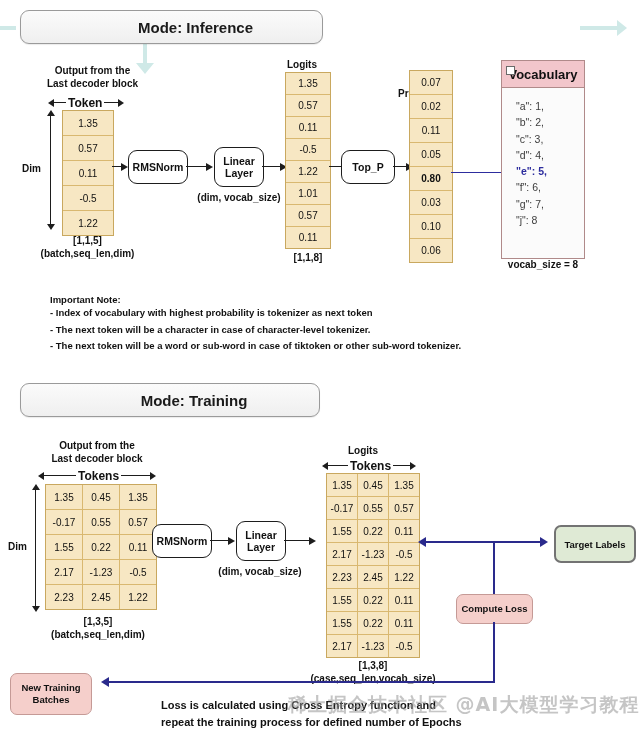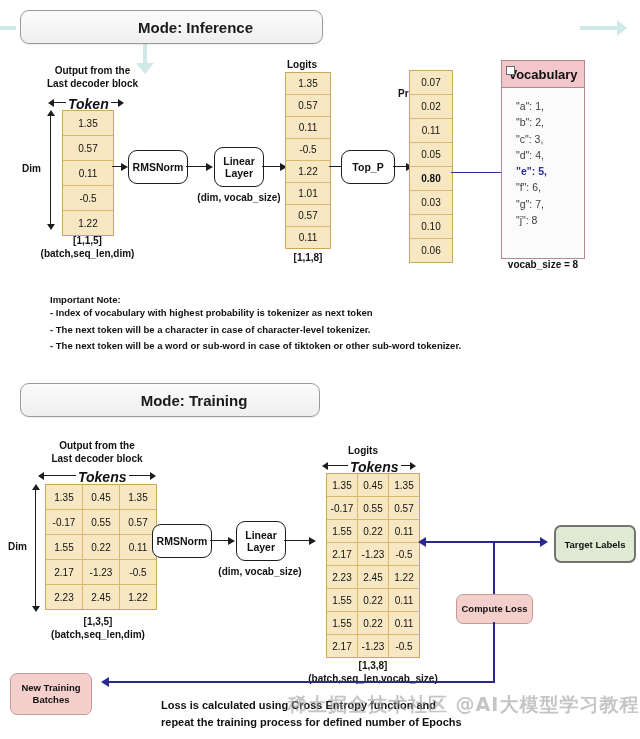--- a/index.html
+++ b/index.html
@@ -26,21 +26,21 @@
     width:0;height:0;border-left:9px solid transparent;
     border-right:9px solid transparent;border-top:11px solid #cfe9e7;
   }
   .teal-arrow-right{
     width:0;height:0;border-top:8px solid transparent;
     border-bottom:8px solid transparent;border-left:10px solid #cfe9e7;
   }
 
   
   .lbl{font-size:10px;font-weight:bold;line-height:1.25;color:#111;}
-  .lbl-sm{font-size:14px;font-weight:bold;line-height:1.25;color:#111;font-style:italic;}
+  .lbl-sm{font-size:12px;font-weight:bold;line-height:1.25;color:#111;}
   .center{text-align:center;}
 
   
   .matrix{display:grid;background:#d9b870;border:1px solid #c9a85f;gap:1px;}
   .cell{
     background:#f7e7c3;display:flex;align-items:center;justify-content:center;
     font-size:10px;color:#111;
   }
   .cell.bold{font-weight:bold;}
 
@@ -355,21 +355,21 @@
     <div class="cell">0.11</div>
     <div class="cell">1.55</div>
     <div class="cell">0.22</div>
     <div class="cell">0.11</div>
     <div class="cell">2.17</div>
     <div class="cell">-1.23</div>
     <div class="cell">-0.5</div>
   </div>
 <div class="abs lbl center" style="left:300px;top:660px;width:146px;">
   <div>[1,3,8]</div>
-  <div>(batch,seq_len,vocab_size)</div>
+  <div>(case,seq_len,vocab_size)</div>
 </div>
 
 <div class="abs navy-head-l" style="left:418px;top:537px;"></div>
 <div class="abs navy-h" style="left:425px;top:541px;width:118px;"></div>
 <div class="abs navy-head-r" style="left:540px;top:537px;"></div>
 <div class="abs box-green" style="left:554px;top:525px;width:78px;height:34px;">
   <span>Target Labels</span>
 </div>
 
 <div class="abs navy-v" style="left:493px;top:541px;height:53px;"></div>

